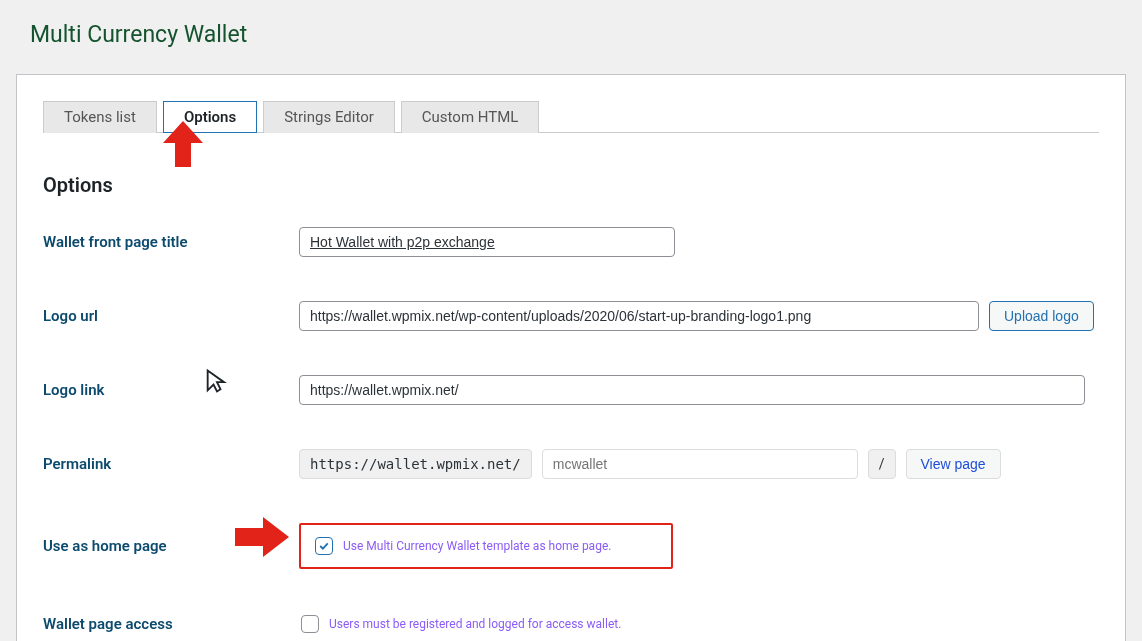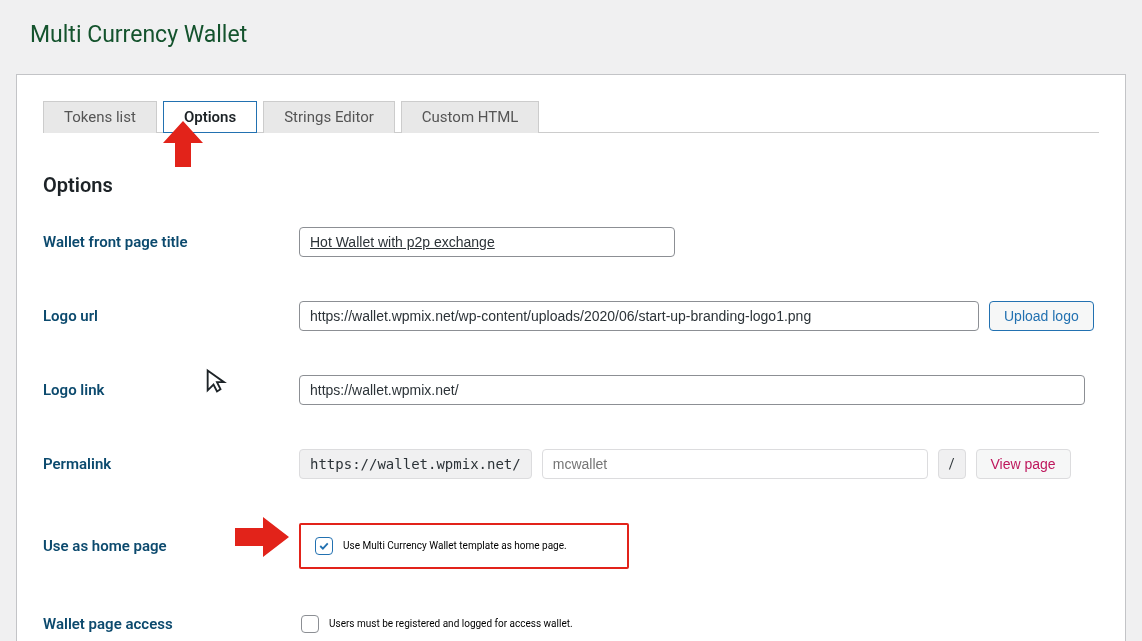--- a/index.html
+++ b/index.html
@@ -101,34 +101,34 @@
     border-radius: 4px;
     padding: 6px 10px;
   }
   .permalink-slug {
     border: 1px solid #dcdcde;
     background: #fff;
     border-radius: 4px;
     padding: 6px 10px;
     font-size: 14px;
     color: #8c8f94;
-    width: 386px;
+    width: 316px;
   }
   .permalink-slash {
     font-size: 14px;
     color: #2c3338;
     background: #f0f0f1;
     border: 1px solid #dcdcde;
     border-radius: 4px;
     padding: 6px 10px;
   }
   .btn-disabled {
     border: 1px solid #dcdcde;
     background: #f6f7f7;
-    color: #be185d;
+    color: #1d4ed8;
     padding: 6px 14px;
     border-radius: 4px;
     font-size: 14px;
   }
   .checkbox-wrap {
     display: flex;
     align-items: center;
     gap: 10px;
     border: 2px solid transparent;
     padding: 12px 14px;
@@ -149,22 +149,22 @@
     background: #fff;
     flex-shrink: 0;
   }
   .checkbox.checked {
     border-color: #2271b1;
   }
   .checkbox .tick {
     width: 12px; height: 12px;
   }
   .checkbox-text {
-    font-size: 10px;
-    color: #000000;
+    font-size: 12px;
+    color: #8b5cf6;
     font-weight: 400;
   }
   
   .arrow {
     position: absolute;
     z-index: 100;
   }
   .arrow svg { display: block; }
   .rel { position: relative; }
   .cursor-icon {

